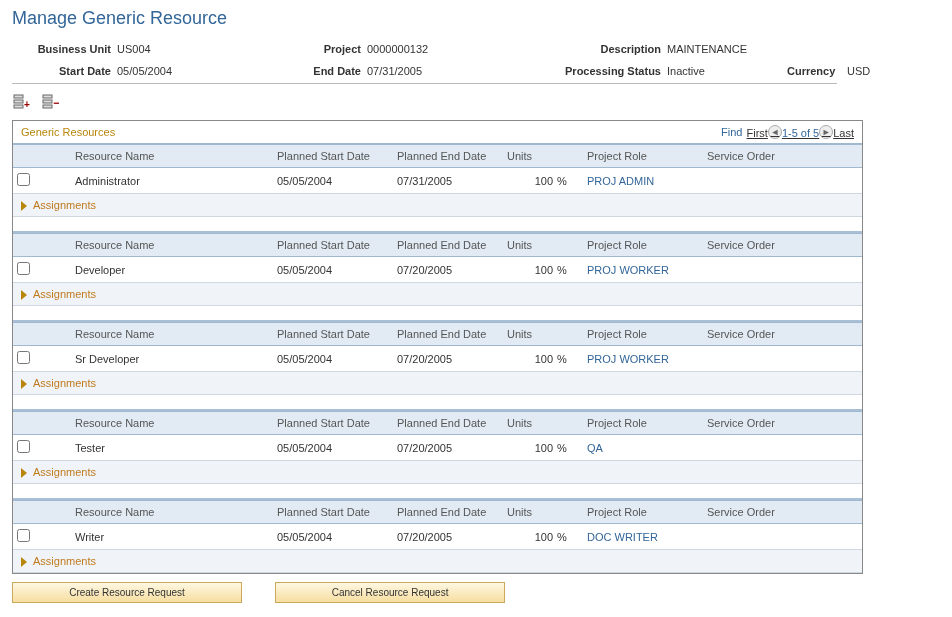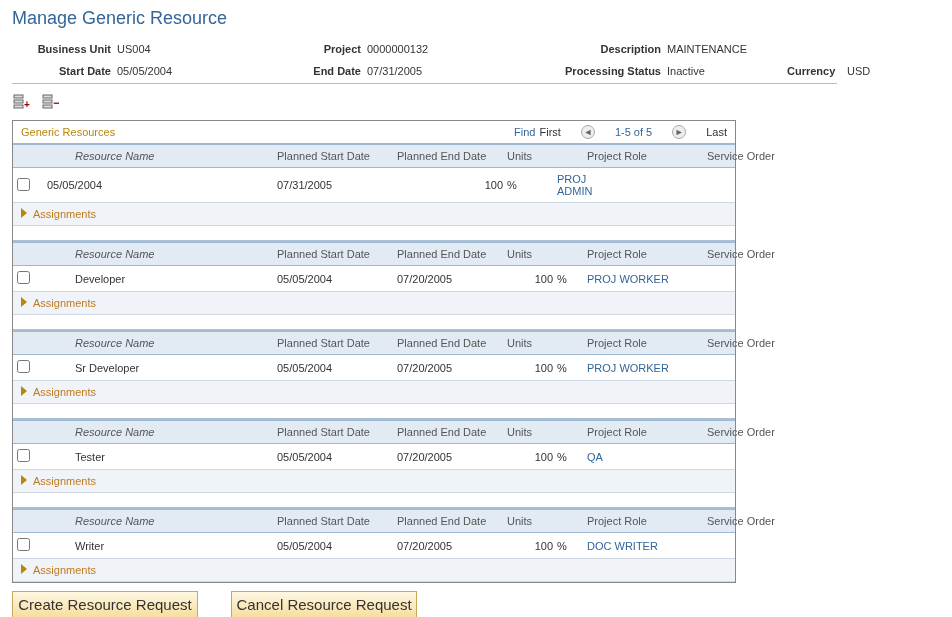--- a/index.html
+++ b/index.html
@@ -32,33 +32,33 @@
   .tool-icon {
     display: inline-block;
     width: 18px; height: 16px;
     margin-right: 8px;
     position: relative;
     cursor: pointer;
   }
   .tool-icon svg { display:block; }
   .grid-container {
     border: 1px solid #888;
-    width: 724px;
+    width: 851px;
   }
   .grid-topbar {
     display: flex;
     align-items: center;
     padding: 4px 8px;
     font-size: 11px;
     border-bottom: 1px solid #a0b8d0;
   }
   .grid-title { color: #b8860b; font-weight: normal; flex: 0 0 auto; }
   .grid-spacer { flex: 1 1 auto; }
   .grid-link { color: #336699; text-decoration: none; cursor: pointer; margin-right: 4px;}
-  .grid-nav { color: #333; display:flex; align-items:center; gap:20px;}
+  .grid-nav { color: #333; display:flex; align-items:flex-end; gap:0;text-decoration:underline;}
   .grid-nav .navlbl { color:#333;}
   .grid-nav .range { color: #336699; }
   .nav-arrow {
     width:14px;height:14px;border:1px solid #aaa;border-radius:50%;
     background:#eee;display:inline-flex;align-items:center;justify-content:center;
     font-size:9px;color:#666;cursor:pointer;
   }
   .grid-header-row, .grid-data-row {
     display: grid;
     grid-template-columns: 30px 230px 120px 110px 50px 30px 120px 120px;
@@ -77,43 +77,43 @@
     border-bottom: 1px solid #cfd8e0;
   }
   .grid-data-row .units-val { text-align:right; padding-right:4px;}
   .grid-data-row .units-pct { color:#333; }
   .role-link { color: #336699; text-decoration:none; cursor:pointer;text-align:center;}
   .assign-row {
     background: #f0f4f8;
     border-bottom: 1px solid #cfd8e0;
     padding: 5px 4px 5px 4px;
     display:flex;
-    align-items:flex-start;
+    align-items:flex-end;
     gap:4px;
   }
   .assign-row .tri {
     width:0;height:0;border-top:5px solid transparent;border-bottom:5px solid transparent;
     border-left:6px solid #b8860b;margin-left:4px;margin-right:2px;
   }
   .assign-label { color: #c07a1e; }
   .block-gap { height: 14px; }
   input[type=checkbox] { width:13px;height:13px;margin:0;}
   .action-buttons { margin-top: 8px; }
   .action-btn {
     background: linear-gradient(#fef7e2, #f6dea0);
     border: 1px solid #caaa5a;
     color: #333;
     padding: 4px 0;
-    font-size: 15px;
+    font-size: 10px;
     cursor: pointer;
-    width: 186px;
+    width: 230px;
     text-align:center;
     margin-right: 30px;
   }
-  .hcol-name { padding-left: 28px; font-style: italic; }
+  .hcol-name { padding-left: 28px; }
   .dcol-name { padding-left: 28px; }
   .block-wrap { border-top: 2px solid #a9bfd6; }
 </style>
 </head>
 <body>
 
 <h1 class="page-title">Manage Generic Resource</h1>
 
 <div class="header-grid">
   <div class="lbl">Business Unit</div>
@@ -177,20 +177,21 @@
       <div class="hcol-name">Resource Name</div>
       <div>Planned Start Date</div>
       <div>Planned End Date</div>
       <div>Units</div>
       <div></div>
       <div>Project Role</div>
       <div>Service Order</div>
     </div>
     <div class="grid-data-row">
       <div><input type="checkbox" style=""></div>
+      <div class="dcol-name">Administrator</div>
       <div>05/05/2004</div>
       <div>07/31/2005</div>
       <div class="units-val">100</div>
       <div class="units-pct">%</div>
       <div><a class="role-link">PROJ ADMIN</a></div>
       <div></div>
     </div>
     <div class="assign-row">
       <span class="tri"></span>
       <span class="assign-label">Assignments</span>

